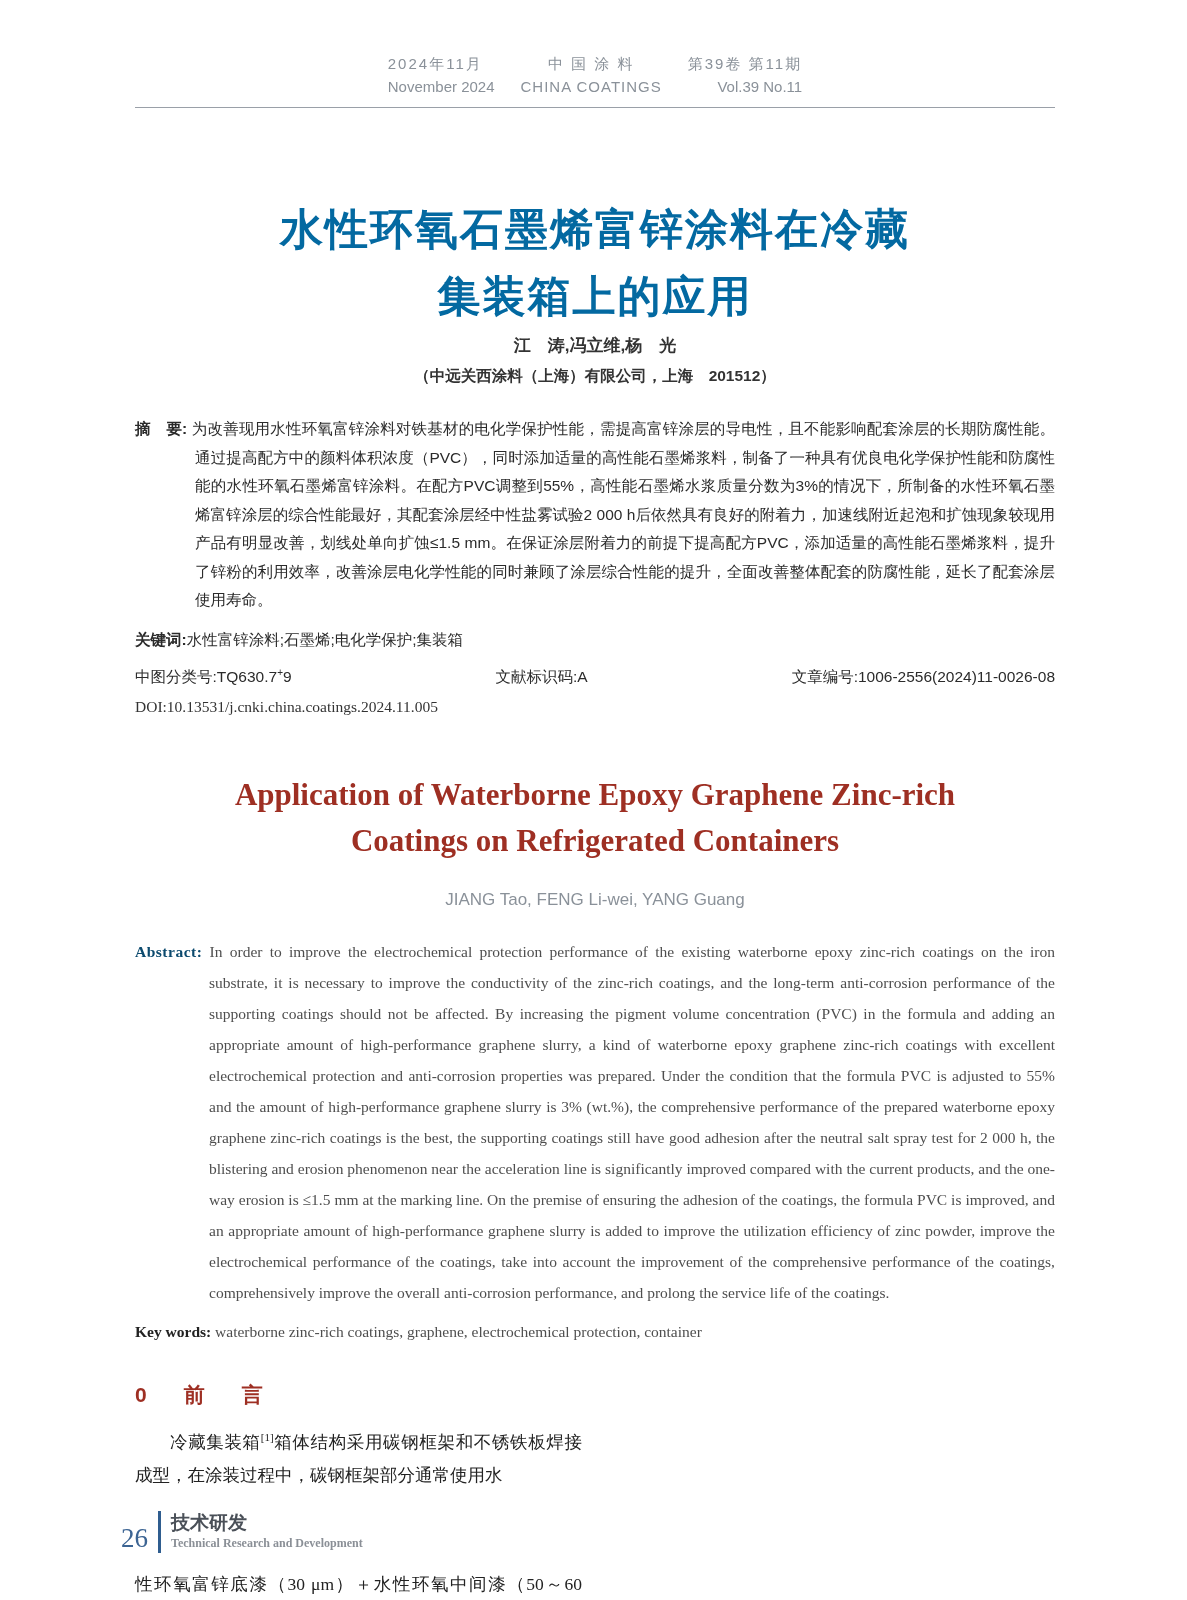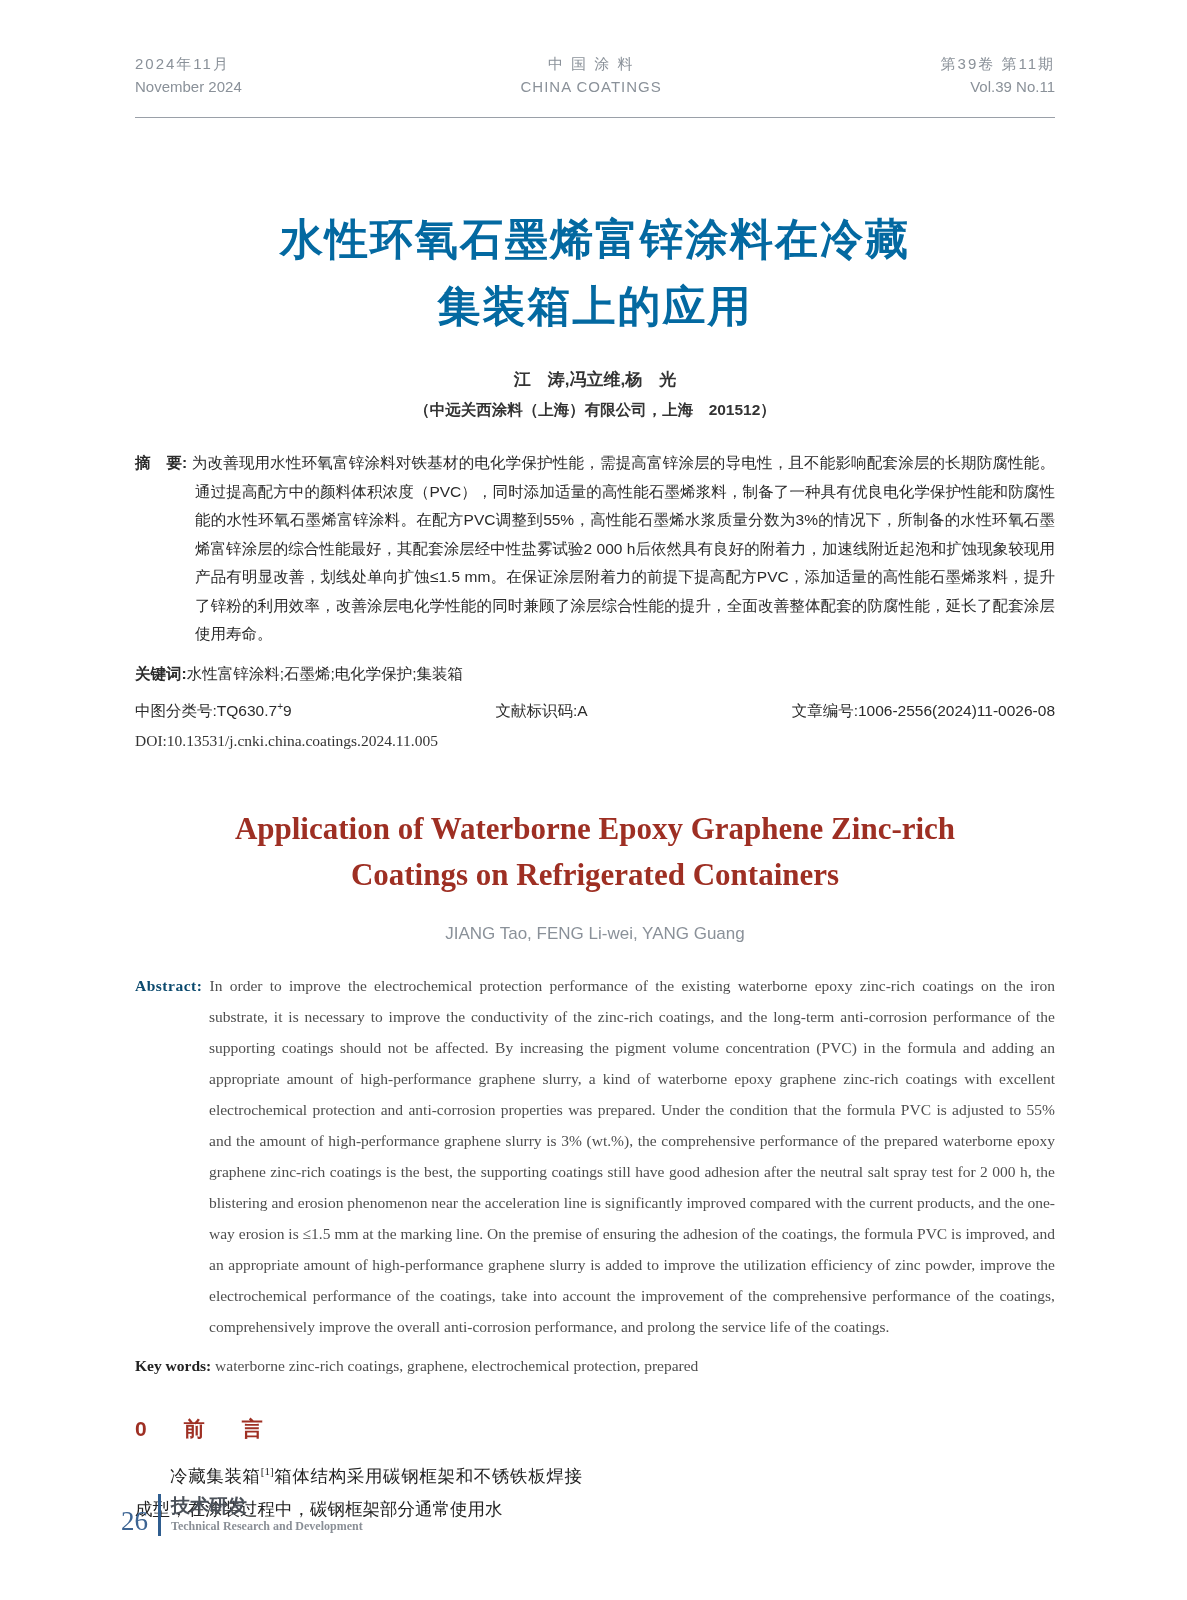--- a/index.html
+++ b/index.html
@@ -8,35 +8,35 @@
     width:1187px;height:1600px;
     background:#ffffff;
     box-sizing:border-box;
     padding:52px 132px 0 135px;
     font-family:"Liberation Sans",sans-serif;
     color:#222;
     overflow:hidden;
   }
   
   .journal-header{
-    display:flex;justify-content:space-between;align-items:flex-end;
+    display:flex;justify-content:center;align-items:flex-end;
     color:#8a9199;font-size:15px;line-height:23px;
-    border-bottom:1.5px solid #9aa0a8;padding-bottom:19px;
+    border-bottom:1.5px solid #9aa0a8;padding-bottom:9px;gap:26px;
   }
   .jh-col{white-space:nowrap;}
   .jh-col.center{text-align:center;letter-spacing:1px;}
   .jh-col.right{text-align:right;}
   .jh-cn{letter-spacing:2px;}
   
   .title-cn{
     margin:88px 0 0 0;text-align:center;
     color:#0369a1;font-weight:bold;font-size:43px;line-height:67px;
     letter-spacing:2px;
   }
-  .authors-cn{margin-top:28px;text-align:center;font-size:17px;font-weight:bold;color:#333;}
+  .authors-cn{margin-top:4px;text-align:center;font-size:17px;font-weight:bold;color:#333;}
   .affil-cn{margin-top:9px;text-align:center;font-size:15.5px;font-weight:bold;color:#333;}
   
   .abstract-cn{
     margin-top:28px;font-size:15.5px;line-height:28.5px;color:#2b2b2b;
     text-align:justify;padding-left:60px;text-indent:-60px;
   }
   .abstract-cn .lbl{font-weight:bold;}
   .keywords-cn{margin-top:4px;font-size:15.5px;color:#2b2b2b;}
   .keywords-cn .lbl{font-weight:bold;}
   .class-row{
@@ -77,21 +77,21 @@
   .body-par.indent{text-indent:2em;}
   .col.right-col{padding-top:40px;}
   sup.ref{font-size:11px;}
   
   .footnote{
     margin-top:12px;border-top:1.5px solid #9aa0a8;padding-top:10px;
     font-size:14.5px;line-height:27px;color:#2b2b2b;
   }
   
   .footer{
-    position:absolute;left:121px;bottom:64px;
+    position:absolute;left:121px;bottom:47px;
     display:flex;align-items:center;
   }
   .page-num{
     font-family:"Liberation Serif",serif;font-size:27px;color:#3c6493;
     margin-right:10px;align-self:flex-end;line-height:30px;
   }
   .footer-bar{width:3px;height:42px;background:#2f5d8f;margin-right:10px;}
   .footer-col .col-cn{font-size:19px;font-weight:bold;color:#4a5058;line-height:22px;}
   .footer-col .col-en{
     font-family:"Liberation Serif",serif;font-weight:bold;
@@ -140,21 +140,21 @@
 
   <h2 class="title-en">
     <span style="display:block">Application of Waterborne Epoxy Graphene Zinc-rich</span>
     <span style="display:block">Coatings on Refrigerated Containers</span>
   </h2>
 
   <div class="authors-en">JIANG Tao, FENG Li-wei, YANG Guang</div>
 
   <p class="abstract-en"><span class="lbl">Abstract:</span> <span>In order to improve the electrochemical protection performance of the existing waterborne epoxy zinc-rich coatings on the iron substrate, it is necessary to improve the conductivity of the zinc-rich coatings, and the long-term anti-corrosion performance of the supporting coatings should not be affected. By increasing the pigment volume concentration (PVC) in the formula and adding an appropriate amount of high-performance graphene slurry, a kind of waterborne epoxy graphene zinc-rich coatings with excellent electrochemical protection and anti-corrosion properties was prepared. Under the condition that the formula PVC is adjusted to 55% and the amount of high-performance graphene slurry is 3% (wt.%), the comprehensive performance of the prepared waterborne epoxy graphene zinc-rich coatings is the best, the supporting coatings still have good adhesion after the neutral salt spray test for 2 000 h, the blistering and erosion phenomenon near the acceleration line is significantly improved compared with the current products, and the one-way erosion is ≤1.5 mm at the marking line. On the premise of ensuring the adhesion of the coatings, the formula PVC is improved, and an appropriate amount of high-performance graphene slurry is added to improve the utilization efficiency of zinc powder, improve the electrochemical performance of the coatings, take into account the improvement of the comprehensive performance of the coatings, comprehensively improve the overall anti-corrosion performance, and prolong the service life of the coatings.</span></p>
 
-  <p class="keywords-en"><span class="lbl">Key words:</span> <span>waterborne zinc-rich coatings, graphene, electrochemical protection, prepared</span></p>
+  <p class="keywords-en"><span class="lbl">Key words:</span> <span>waterborne zinc-rich coatings, graphene, electrochemical protection, container</span></p>
 
   <div class="columns">
     <div class="col left-col">
       <div class="sec-heading">0　前　言</div>
       <p class="body-par indent"><span>冷藏集装箱</span><sup class="ref">[1]</sup><span>箱体结构采用碳钢框架和不锈铁板焊接成型，在涂装过程中，碳钢框架部分通常使用水</span></p>
     </div>
     <div class="col right-col">
       <p class="body-par"><span>性环氧富锌底漆（30 μm）＋水性环氧中间漆（50～60 μm）＋水性丙烯酸面漆（40 μm）的涂装配套</span><sup class="ref">[2]</sup><span>。其中水性环氧富锌涂料</span><sup class="ref">[3-5]</sup><span>在规范中要求干膜锌粉含量</span></p>
     </div>
   </div>

